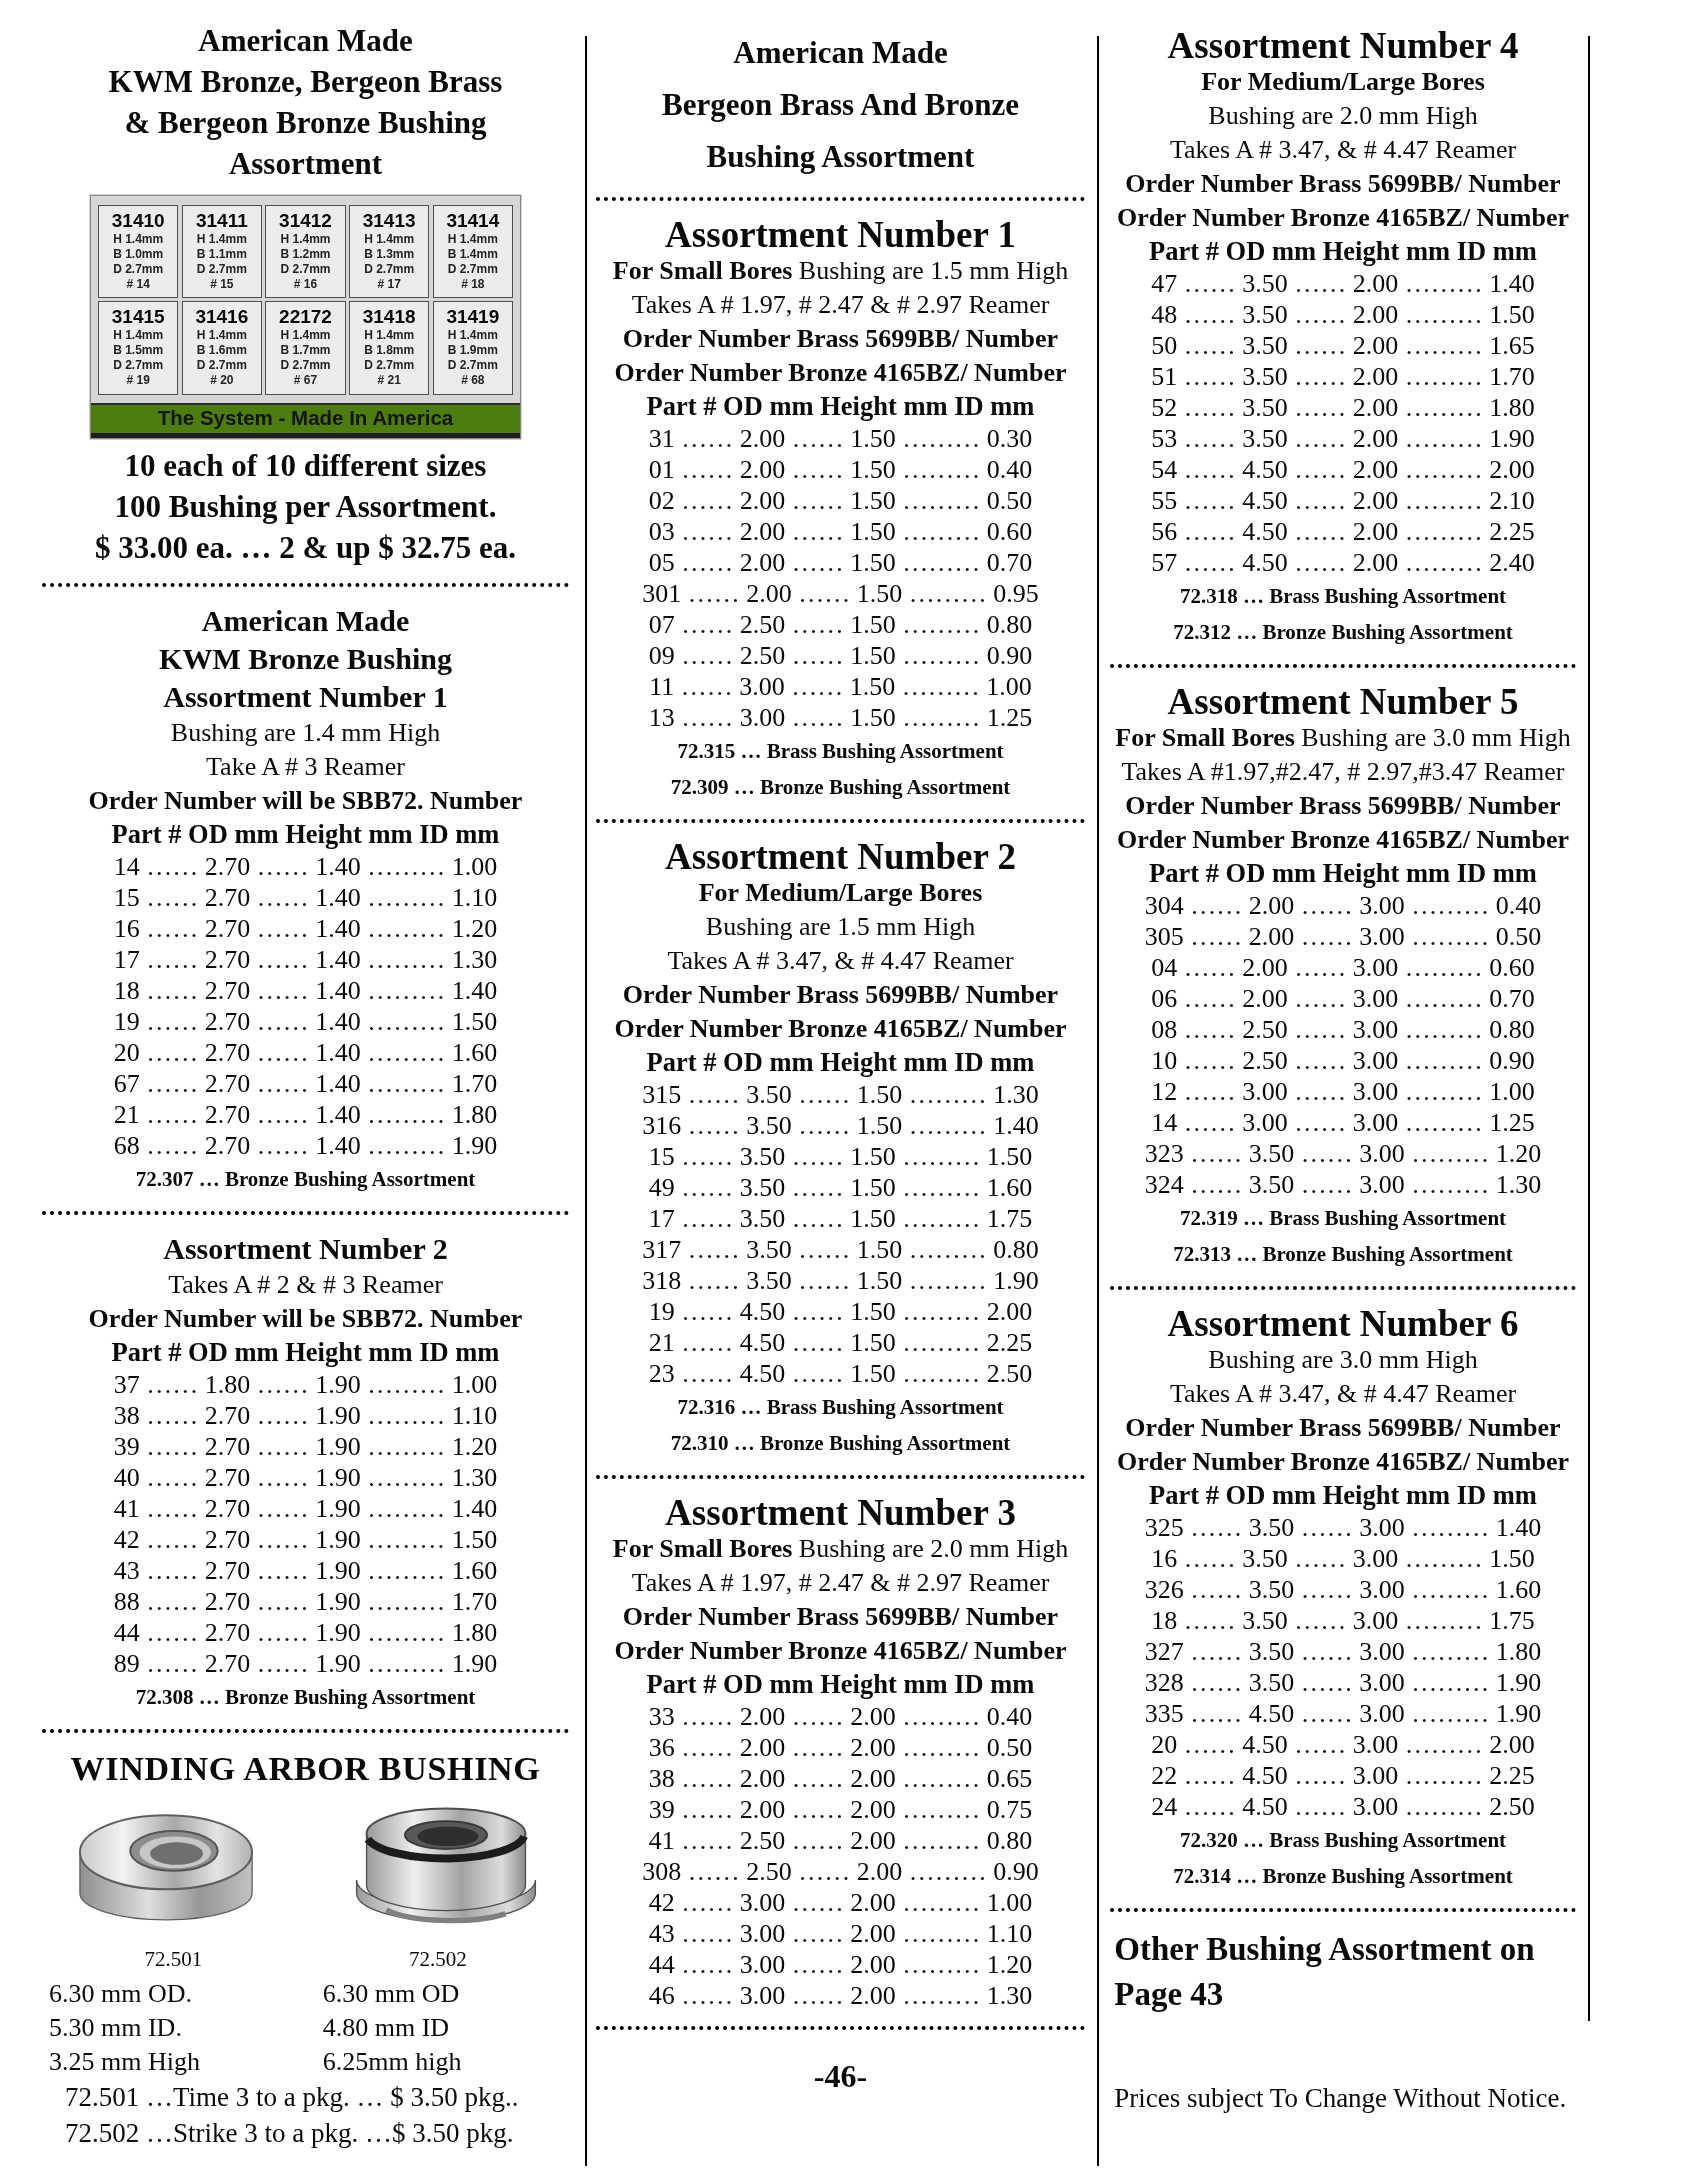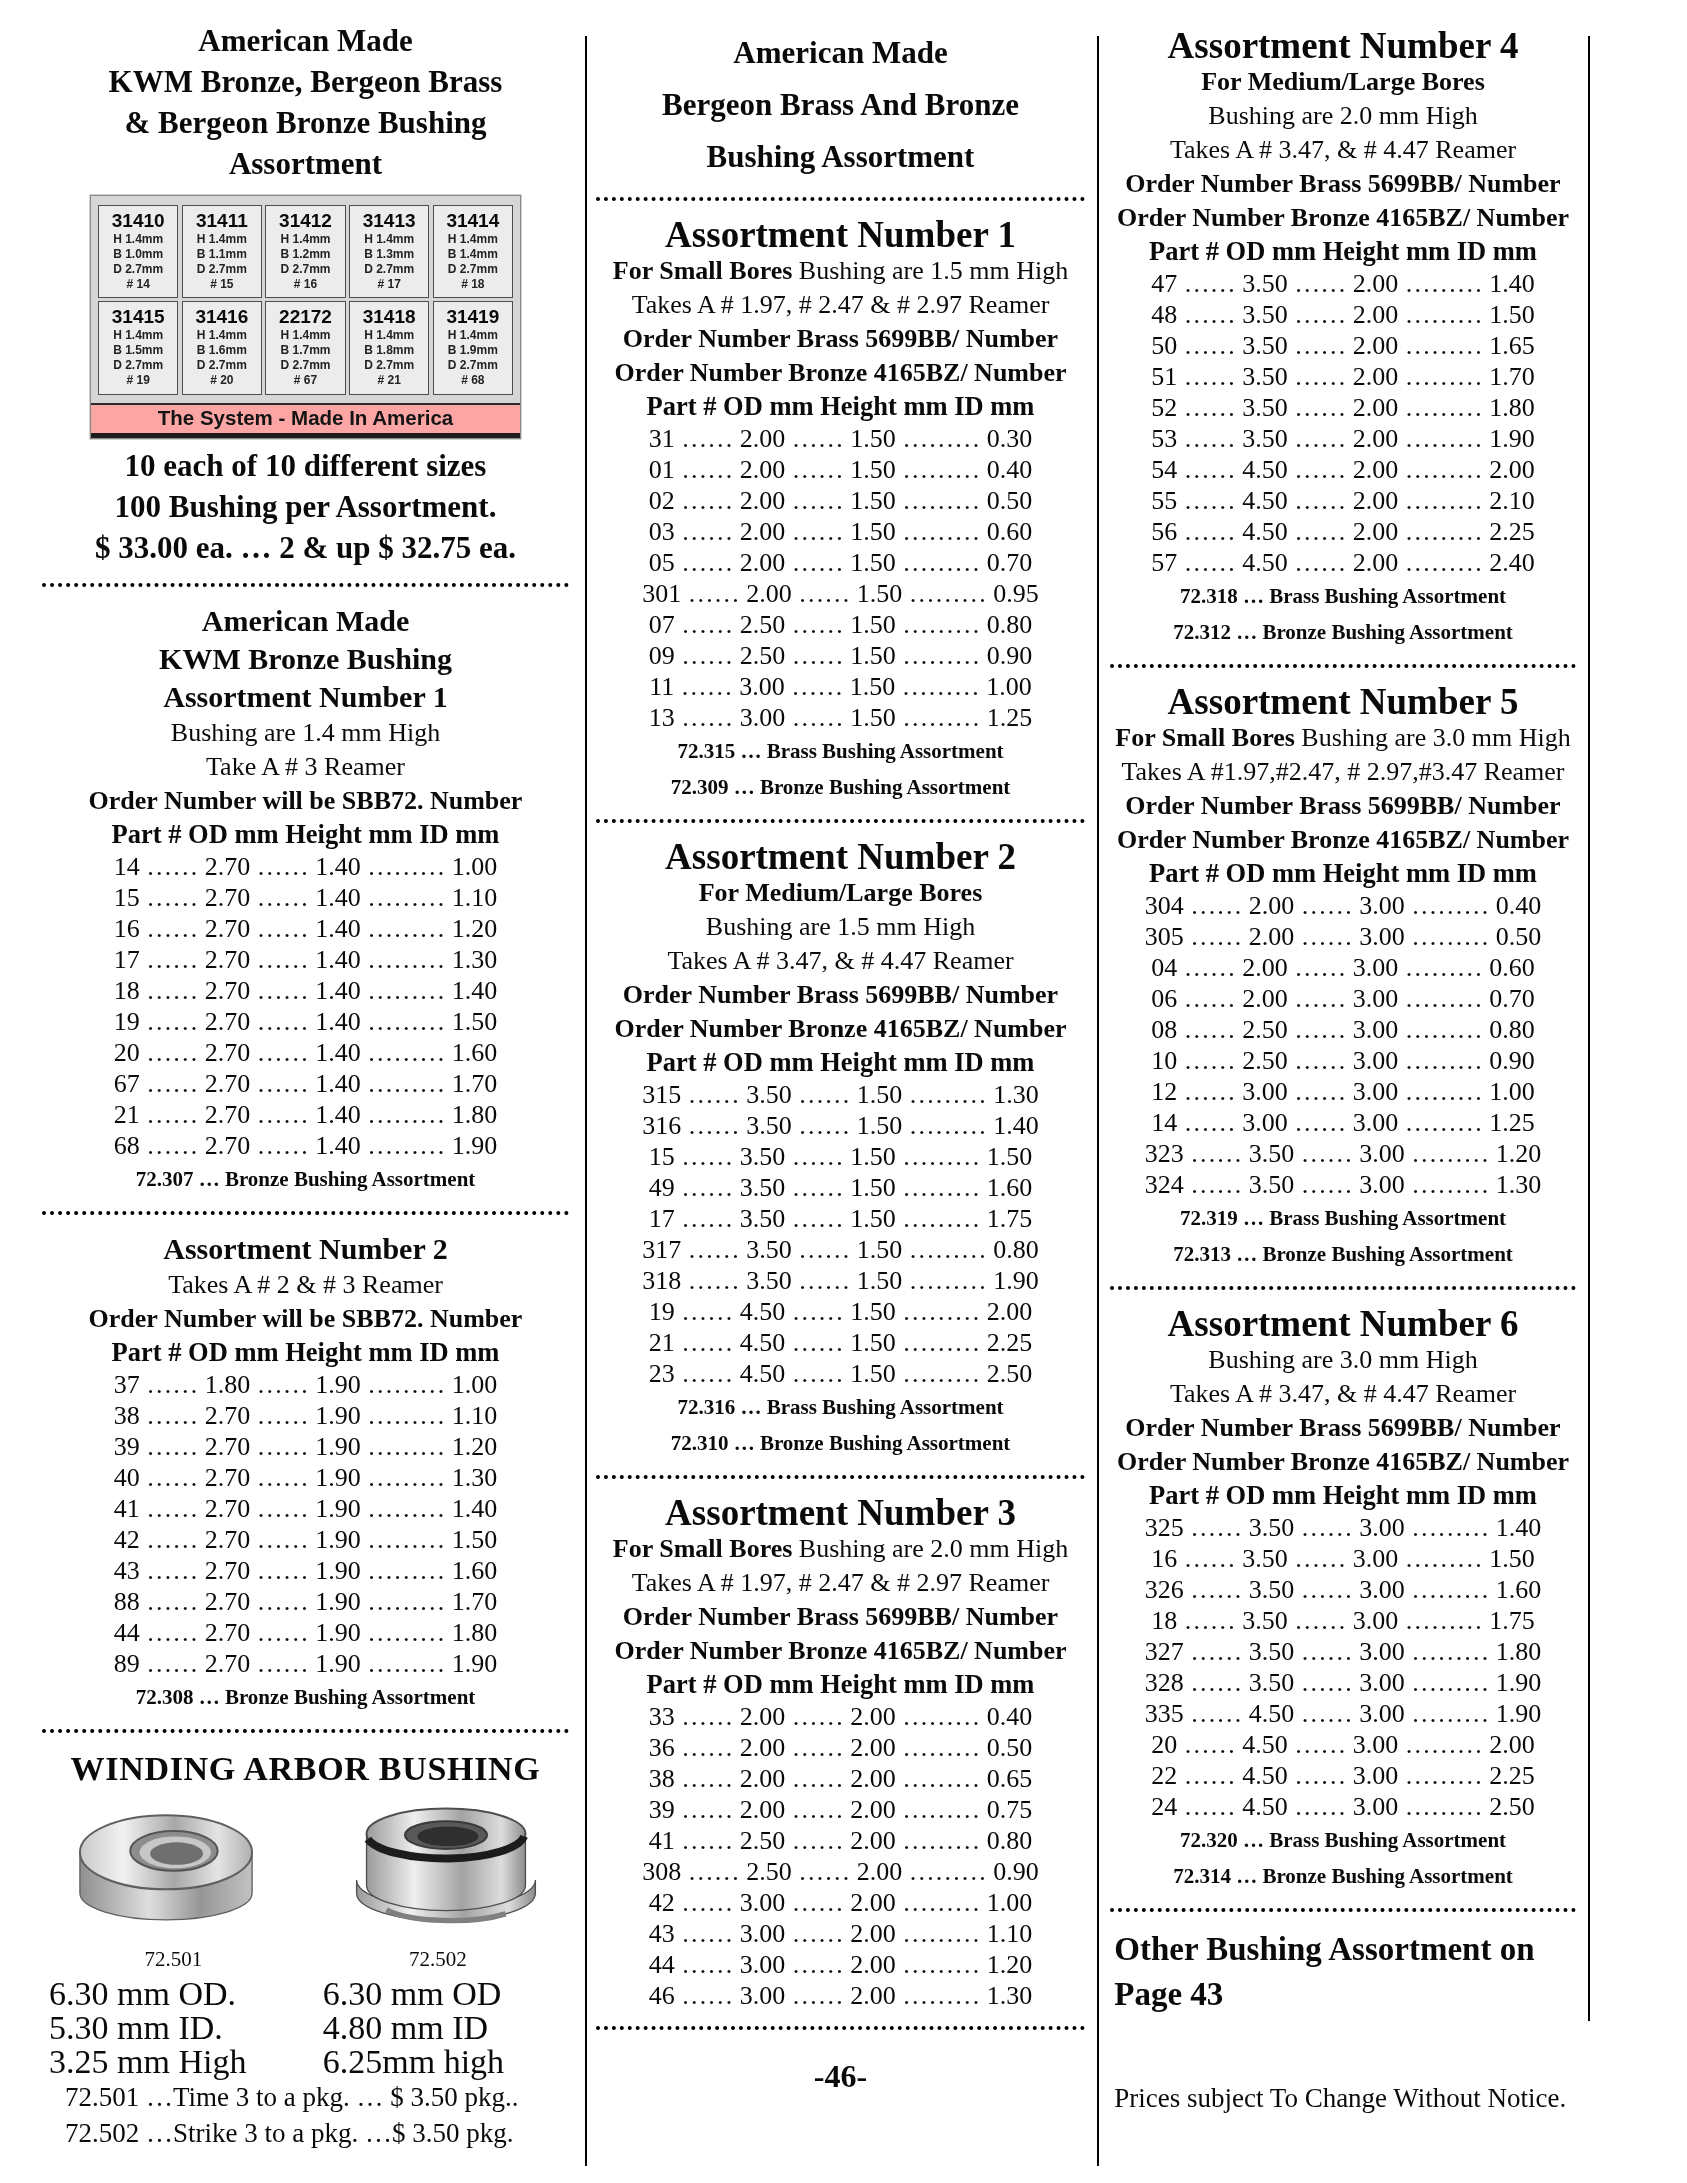--- a/index.html
+++ b/index.html
@@ -29,32 +29,32 @@
   .thead{font-size:26.5px;font-weight:bold;line-height:33px;text-align:center;}
   .rows .trow{font-size:26px;line-height:31px;text-align:center;white-space:pre;}
   .tfoot-line{font-size:21px;font-weight:bold;line-height:36px;text-align:center;}
   
   .box{width:415px;margin:10.6px auto 6.6px;background:#d6d6d6;border:1.3px solid #8a8a8a;
        padding:9.3px 6.6px 0;box-shadow:0 0 0 0.7px #bdbdbd;}
   .box-grid{display:grid;grid-template-columns:repeat(5,1fr);gap:3.3px;}
   .cell{background:#ececec;border:1.3px solid #4f4f4f;padding:4px 1.3px 5.3px;text-align:center;}
   .cell-num{font-size:19px;font-weight:bold;font-family:Liberation Sans, sans-serif;}
   .cell-line{font-size:12px;line-height:15px;font-family:"Liberation Sans","DejaVu Sans",sans-serif;font-weight:bold;color:#222;}
-  .box-bar{margin:8px -6.6px 0;background:#fca5a5;color:#141414;font-weight:bold;
+  .box-bar{margin:8px -6.6px 0;background:#4d7c0f;color:#141414;font-weight:bold;
            font-size:20.5px;line-height:26.5px;height:28px;text-align:center;overflow:hidden;
            border-top:2px solid #2b2b2b;border-bottom:5.3px solid #1d1d1d;
            font-family:"Liberation Sans","DejaVu Sans",sans-serif;}
   
   .wind-title{font-size:34px;font-weight:bold;line-height:42px;text-align:center;letter-spacing:0.7px;}
   .photos{display:flex;justify-content:space-between;padding:4px 18.5px 0;}
   .photo{width:212px;height:147px;}
   .wind-caps{display:flex;}
   .wind-half{width:50%;text-align:center;font-size:21px;line-height:36px;}
   .wind-specs{display:flex;}
-  .wind-spec-col{width:50%;font-size:34px;line-height:34px;padding-left:8px;}
+  .wind-spec-col{width:50%;font-size:26px;line-height:34px;padding-left:8px;}
   .wind-spec-col.right{padding-left:26.5px;}
   .price-line{font-size:27px;line-height:36px;padding-left:24px;white-space:pre;}
   .pagenum{font-size:32px;font-weight:bold;text-align:center;margin-top:28px;}
   .other-note{font-size:33px;font-weight:bold;line-height:45px;text-align:left;padding-left:5.3px;}
   .price-note{font-size:27px;line-height:34px;text-align:left;padding-left:5.3px;margin-top:64px;}
 </style>
 </head>
 <body>
 
 <div class="vline" id="vline1"></div>

